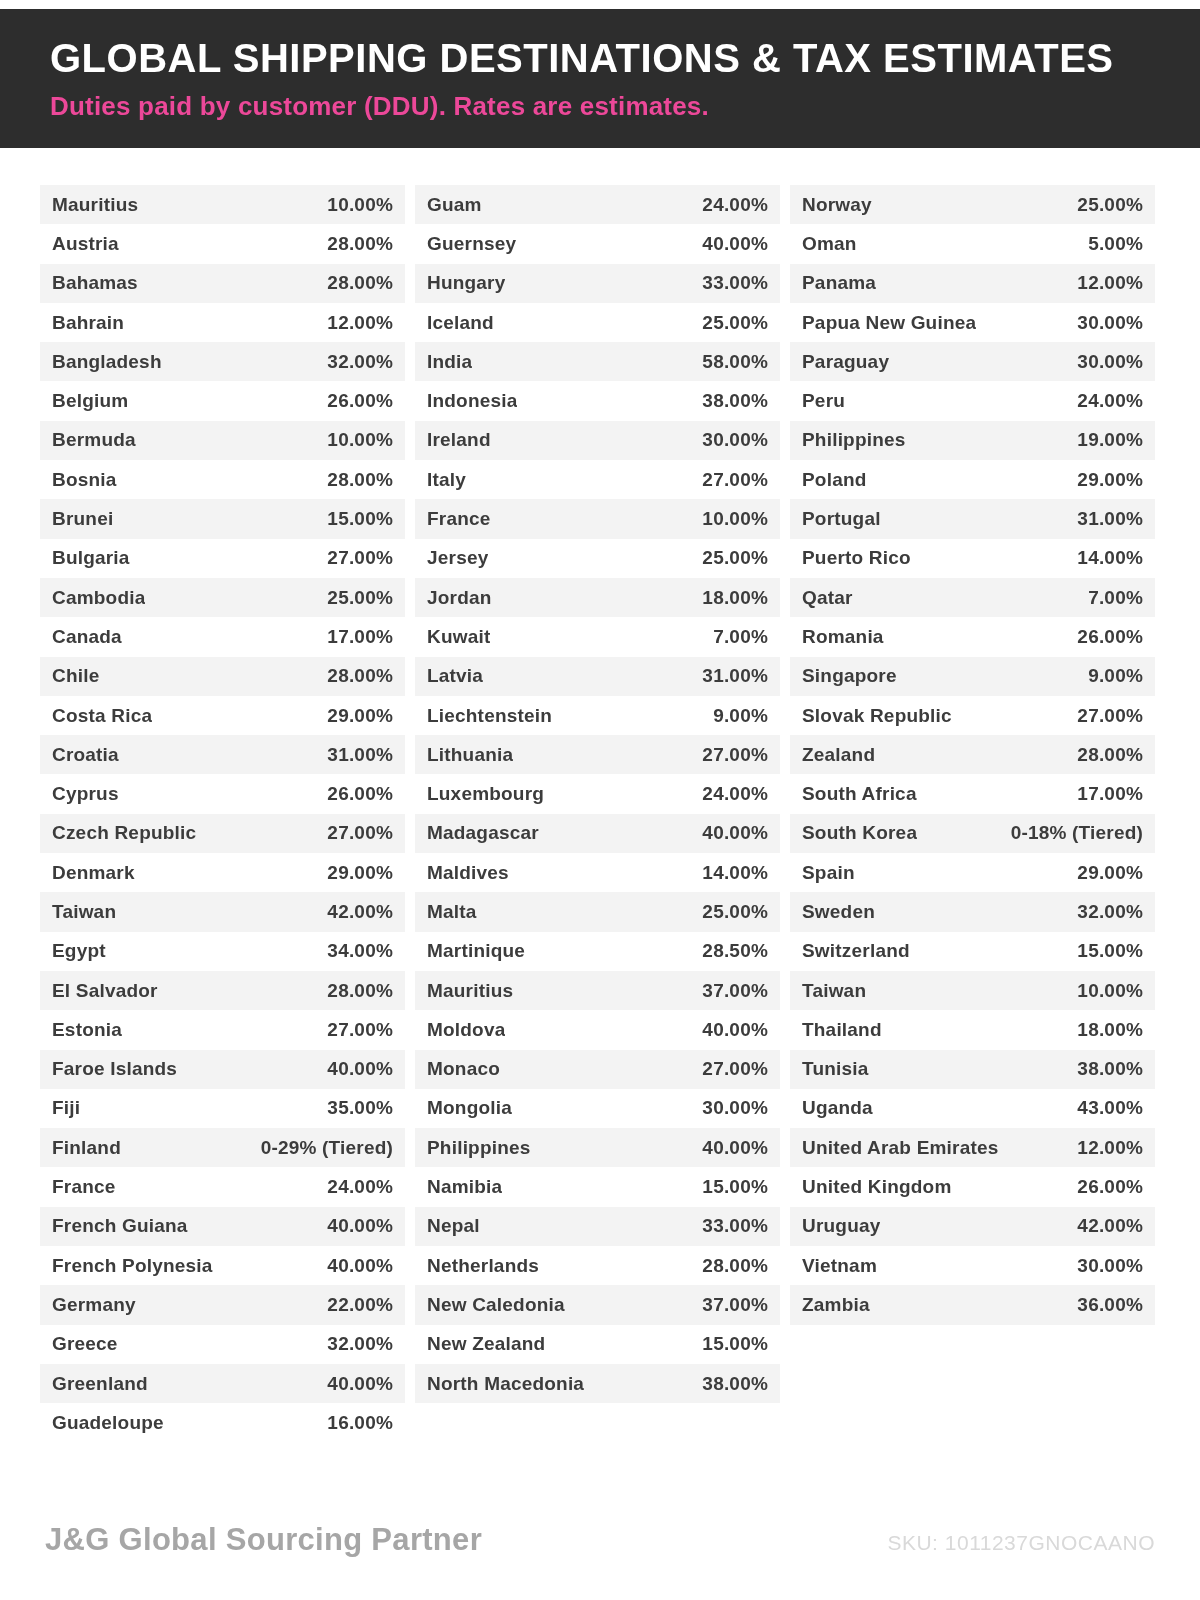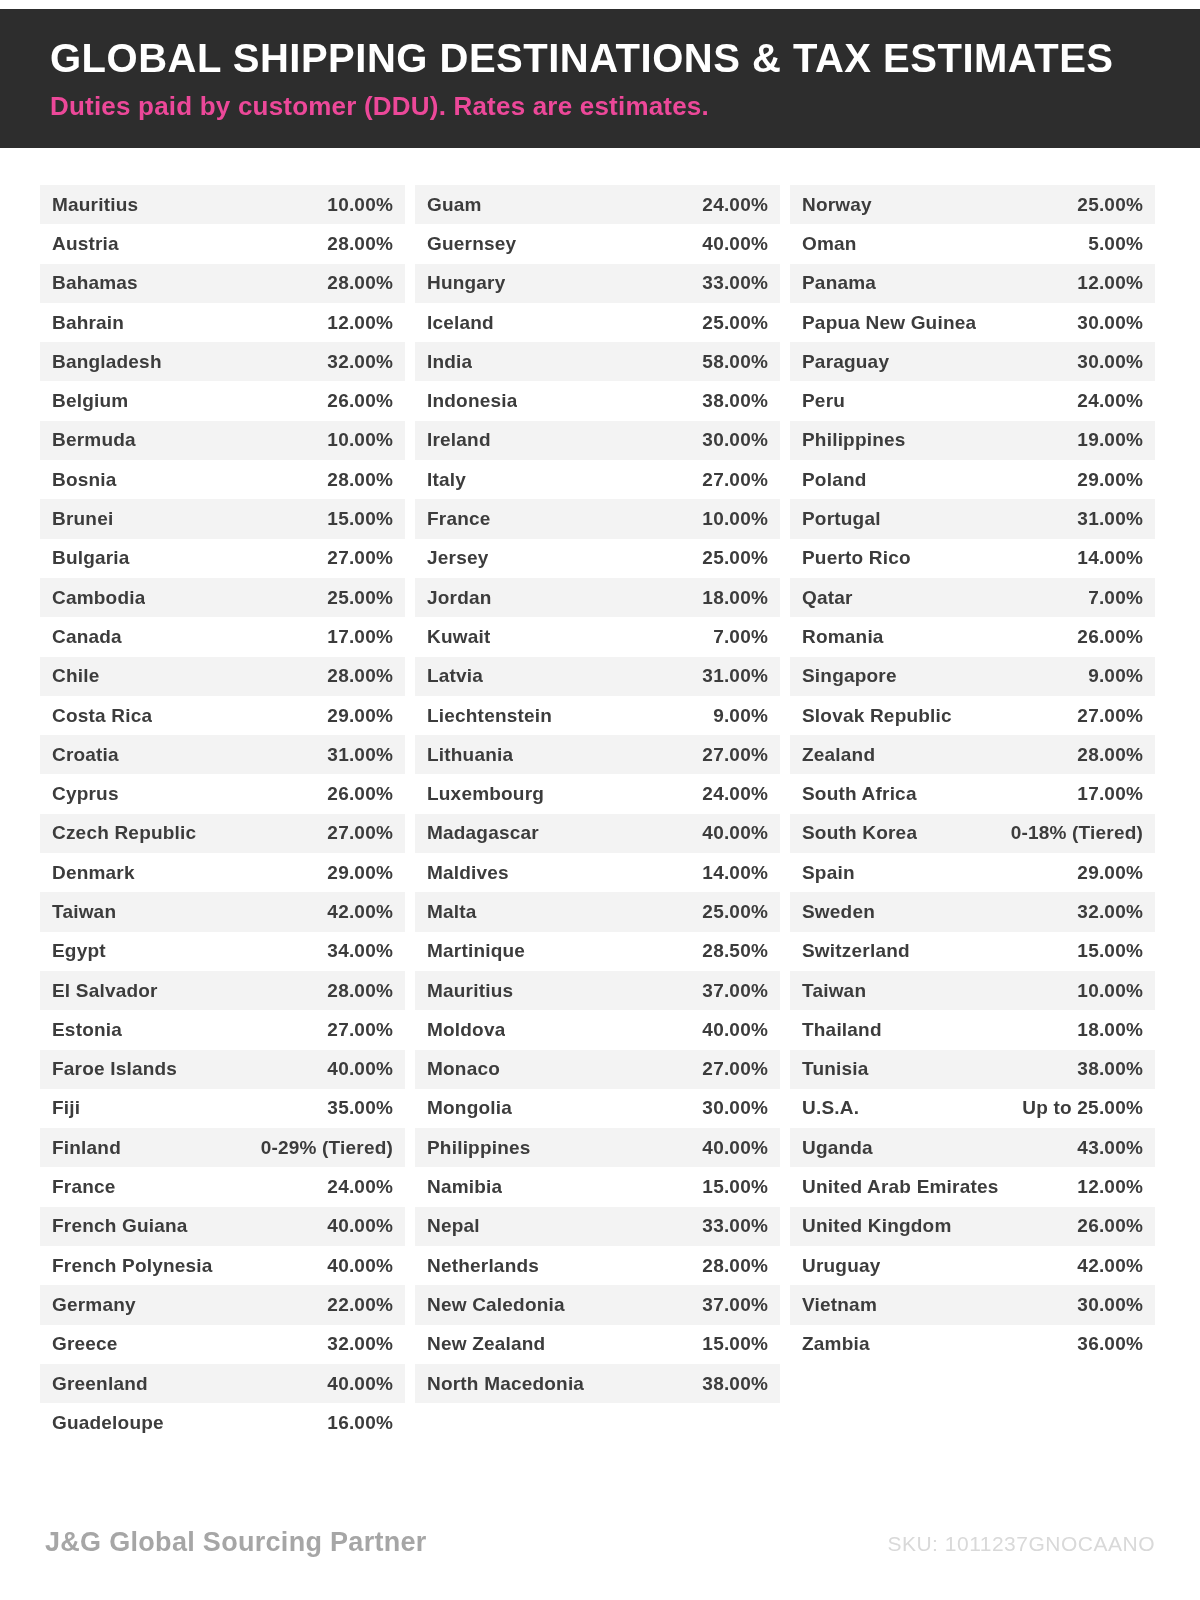--- a/index.html
+++ b/index.html
@@ -72,21 +72,21 @@
   .footer{
     position:absolute;
     left:0;right:0;
     bottom:42px;
     padding:0 45px;
     display:flex;
     align-items:baseline;
     justify-content:space-between;
   }
   .brand{
-    font-size:27px;
+    font-size:31px;
     font-weight:700;
     color:var(--brand-gray);
     letter-spacing:0.3px;
   }
   .sku{
     font-size:21px;
     font-weight:400;
     color:var(--sku-gray);
     letter-spacing:0.5px;
   }
@@ -443,24 +443,20 @@
       </div>
       <div class="row">
         <span class="country">Thailand</span>
         <span class="rate">18.00%</span>
       </div>
       <div class="row">
         <span class="country">Tunisia</span>
         <span class="rate">38.00%</span>
       </div>
       <div class="row">
-        <span class="country">U.S.A.</span>
-        <span class="rate">Up to 25.00%</span>
-      </div>
-      <div class="row">
         <span class="country">Uganda</span>
         <span class="rate">43.00%</span>
       </div>
       <div class="row">
         <span class="country">United Arab Emirates</span>
         <span class="rate">12.00%</span>
       </div>
       <div class="row">
         <span class="country">United Kingdom</span>
         <span class="rate">26.00%</span>

